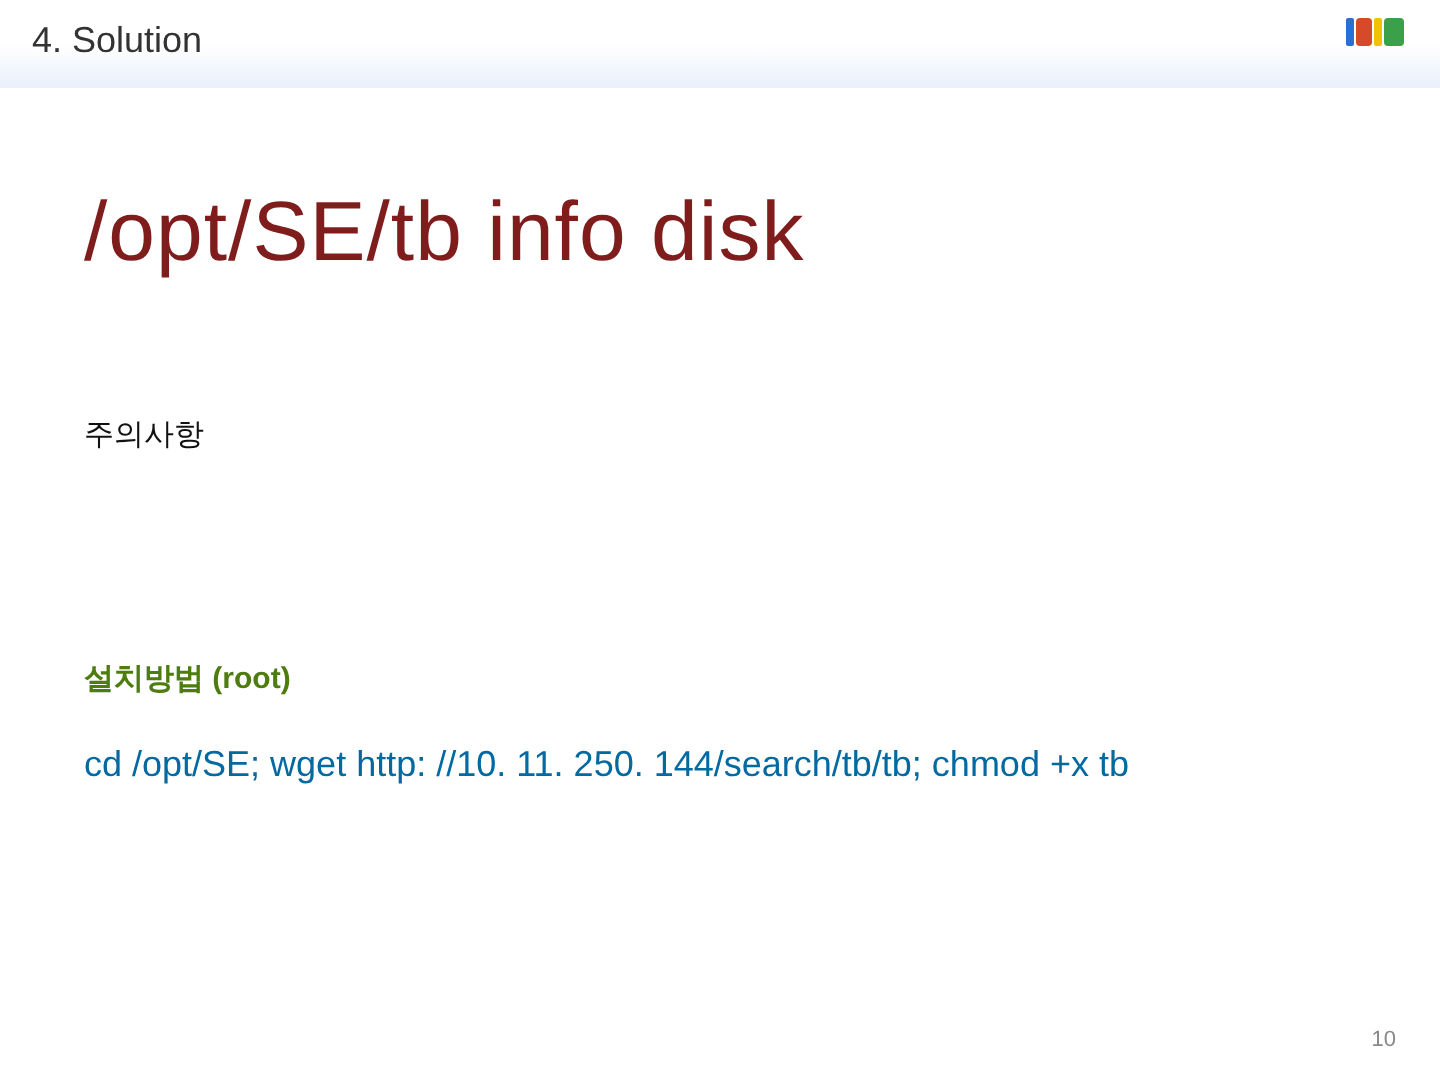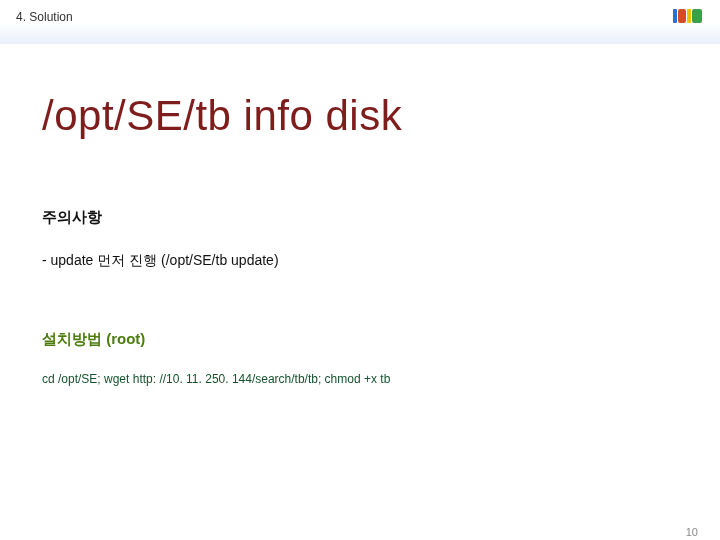--- a/index.html
+++ b/index.html
@@ -17,21 +17,21 @@
     top: 0;
     left: 0;
     right: 0;
     height: 44px;
     background: linear-gradient(to bottom, #ffffff 0%, #ffffff 50%, #e8f0fb 100%);
   }
   .section-label {
     position: absolute;
     top: 10px;
     left: 16px;
-    font-size: 12px;
+    font-size: 18px;
     color: #333;
     text-align: center;
   }
   .logo {
     position: absolute;
     top: 8px;
     right: 18px;
     height: 16px;
     display: flex;
     align-items: center;
@@ -47,21 +47,21 @@
     font-size: 42px;
     font-weight: 400;
     color: #7f1d1d;
     letter-spacing: 0.5px;
   }
   .h-sub1 {
     position: absolute;
     top: 208px;
     left: 42px;
     font-size: 15px;
-    font-weight: 700;
+    font-weight: 400;
     color: #111;
   }
   .bullets1 {
     position: absolute;
     top: 250px;
     left: 42px;
     font-size: 14px;
     color: #111;
     line-height: 1.5;
   }
@@ -70,27 +70,27 @@
     top: 330px;
     left: 42px;
     font-size: 15px;
     font-weight: 700;
     color: #4d7c0f;
   }
   .cmd {
     position: absolute;
     top: 372px;
     left: 42px;
-    font-size: 12px;
-    color: #14532d;
+    font-size: 18px;
+    color: #0369a1;
     white-space: pre;
   }
   .pagenum {
     position: absolute;
-    bottom: 2px;
+    bottom: 14px;
     right: 22px;
     font-size: 11px;
     color: #8a8a8a;
   }
 </style>
 </head>
 <body>
 
 <div class="header-band"></div>
 
@@ -101,20 +101,19 @@
     <span class="l2"></span>
     <span class="l3"></span>
     <span class="l4"></span>
 </div>
 
 <div class="title">/opt/SE/tb info disk</div>
 
 <div class="h-sub1">주의사항</div>
 
 <div class="bullets1">
-  <div>- update 먼저 진행 (/opt/SE/tb update)</div>
 </div>
 
 <div class="h-sub2">설치방법 (root)</div>
 
 <div class="cmd">cd /opt/SE; wget http: //10. 11. 250. 144/search/tb/tb; chmod +x tb</div>
 
 <div class="pagenum">10</div>
 
 </body></html>

